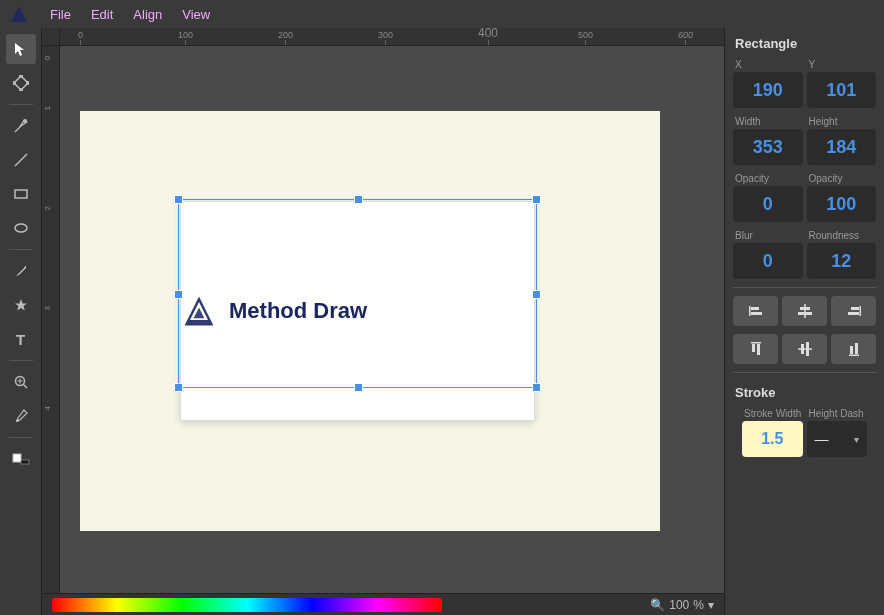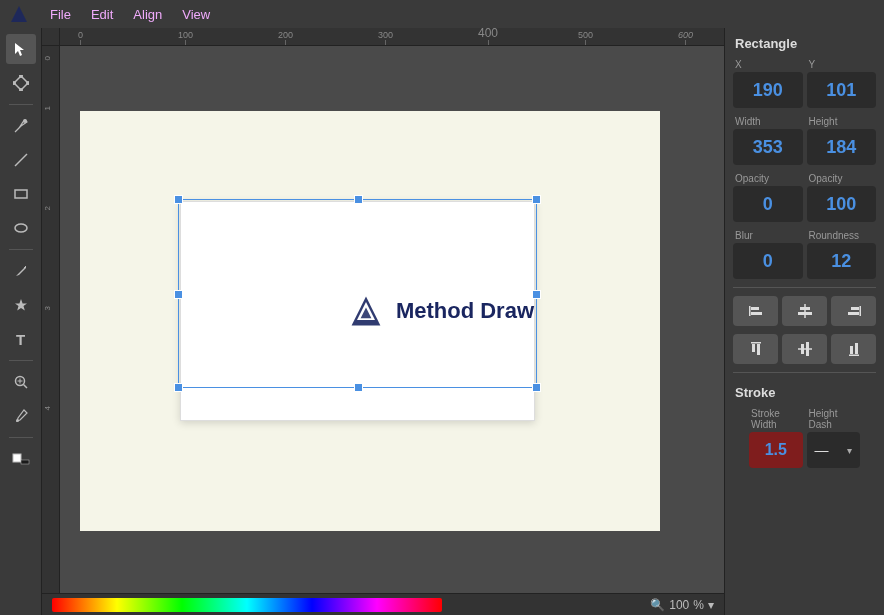--- a/index.html
+++ b/index.html
@@ -131,21 +131,21 @@
       position: absolute;
       top: 90px;
       left: 100px;
       width: 355px;
       height: 220px;
       background: #fff;
       border: 1px solid #ddd;
       box-shadow: 0 2px 8px rgba(0,0,0,0.15);
       display: flex;
       align-items: center;
-      justify-content: flex-end;
+      justify-content: flex-start;
       gap: 12px;
     }
     .rect-content {
       display: flex;
       align-items: center;
       gap: 12px;
     }
     .method-draw-logo {
       width: 36px;
       height: 36px;
@@ -267,25 +267,25 @@
       justify-content: center;
       cursor: pointer;
       color: #ddd;
       font-size: 14px;
     }
 
     
     .stroke-row {
       display: flex;
       gap: 4px;
-      padding: 4px 24px;
+      padding: 4px 17px;
     }
     .stroke-field { flex: 1; display: flex; flex-direction: column; gap: 2px; }
     .stroke-value {
-      background: #7f1d1d;
+      background: #fef9c3;
       border-radius: 4px;
       height: 36px;
       display: flex;
       align-items: center;
       justify-content: center;
       color: #4a90e2;
       font-size: 16px;
       font-weight: bold;
     }
     .stroke-dash-value {

